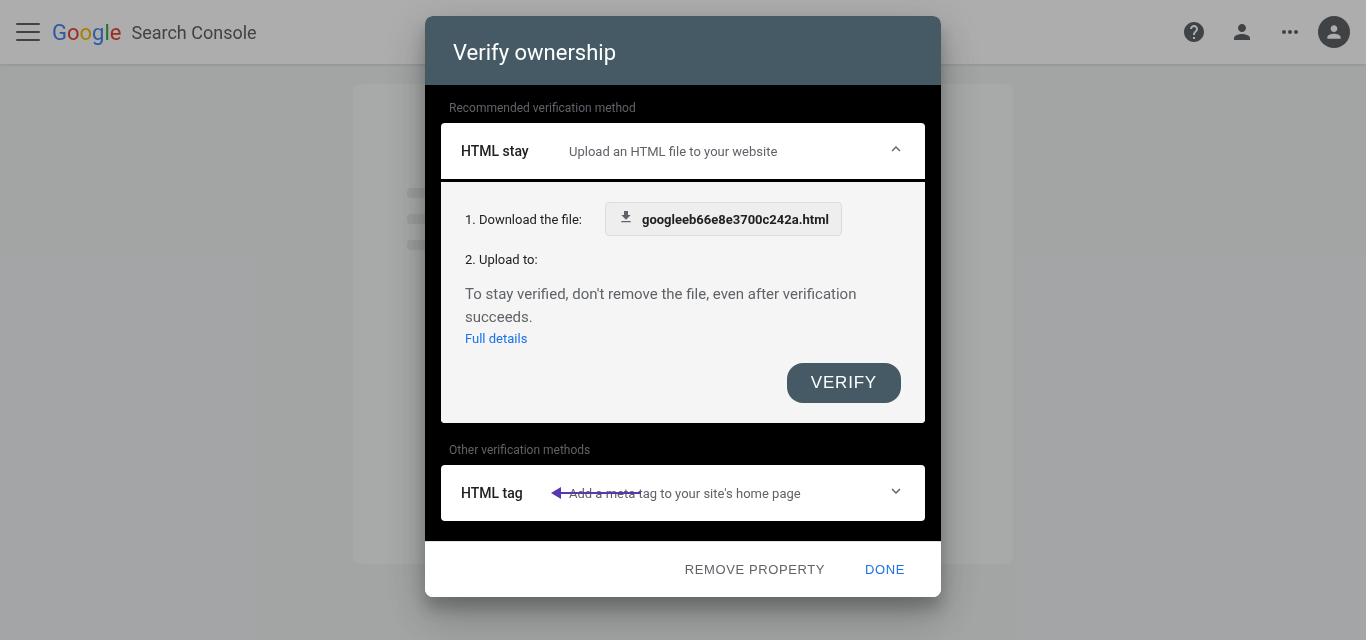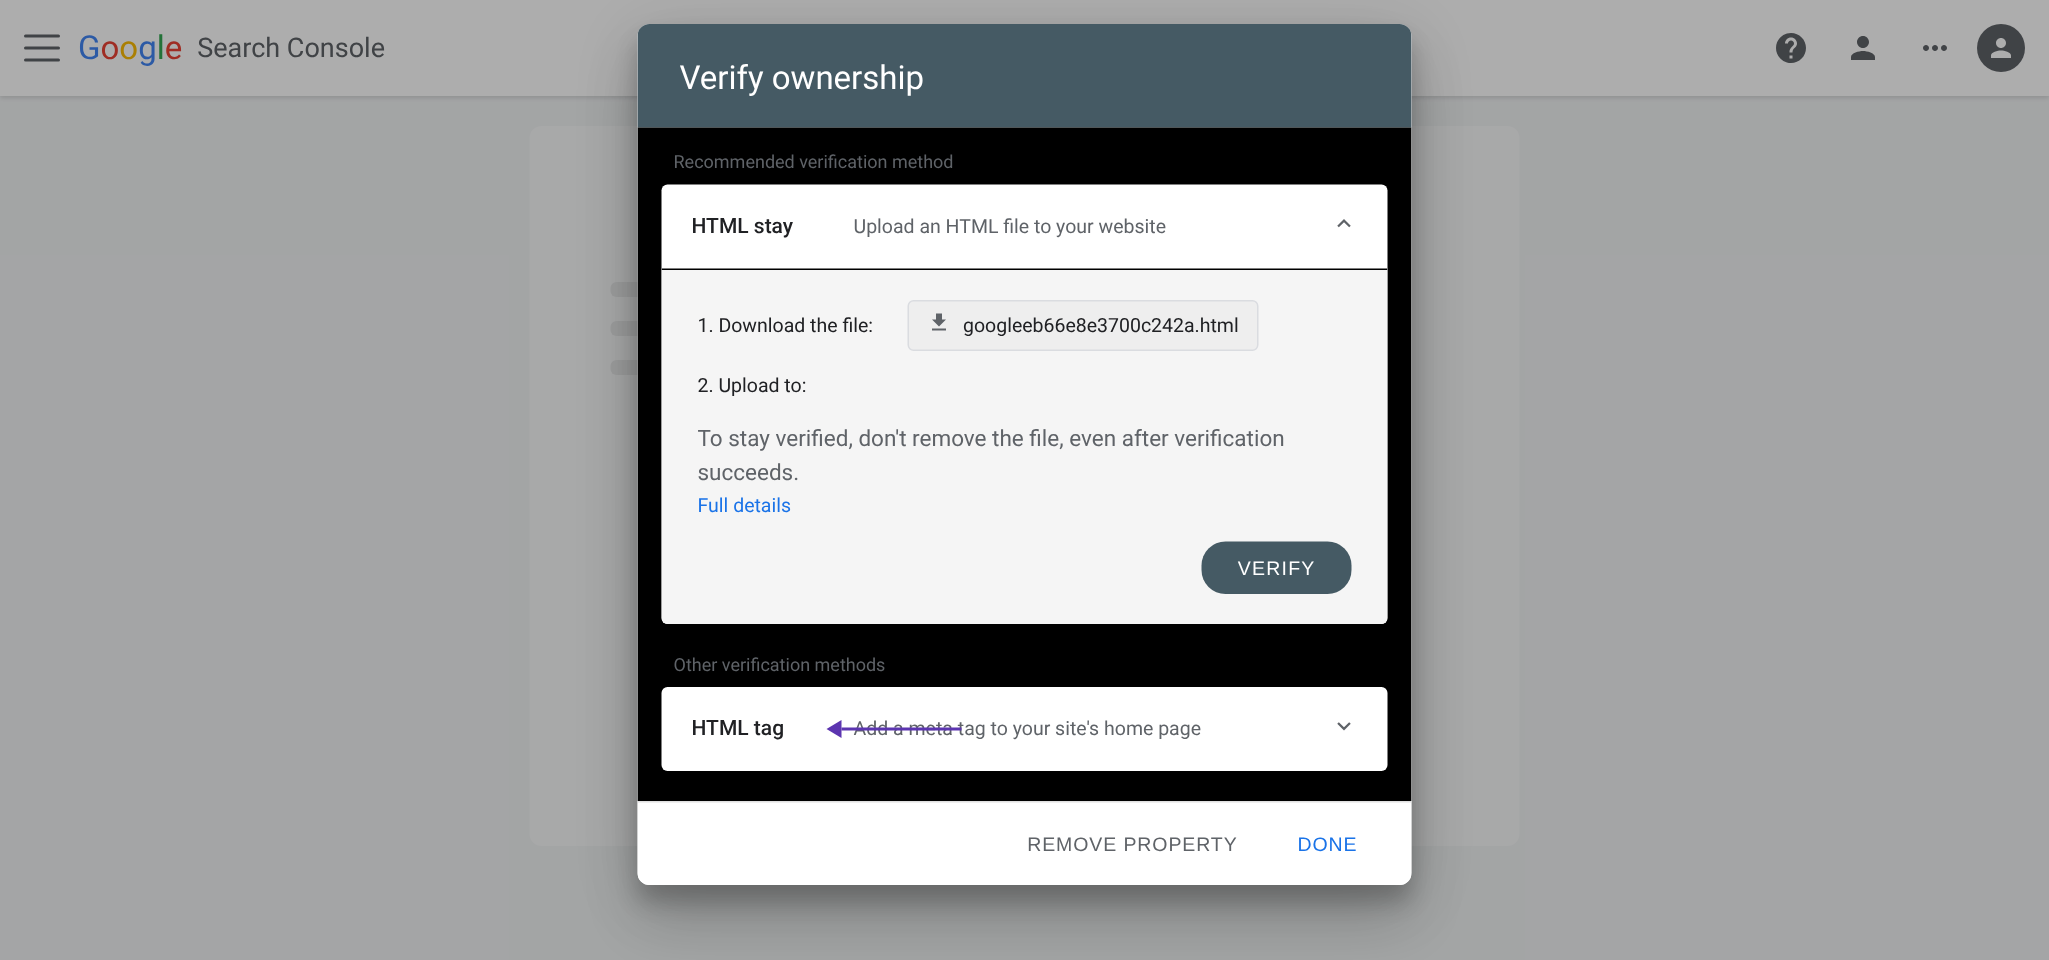--- a/index.html
+++ b/index.html
@@ -226,21 +226,21 @@
     .method-chevron {
       color: #5f6368;
       font-size: 18px;
       margin-left: 8px;
     }
 
     
     .method-content {
       background: #f5f5f5;
       padding: 20px 24px;
-      border-top: 1px solid #000000;
+      border-top: 3px solid #000000;
     }
 
     .step-row {
       display: flex;
       align-items: center;
       margin-bottom: 16px;
     }
 
     .step-label {
       font-size: 13px;
@@ -253,20 +253,21 @@
       align-items: center;
       padding: 6px 12px;
       background: #eeeeee;
       border: 1px solid #dadce0;
       border-radius: 4px;
       cursor: pointer;
       font-size: 13px;
       color: #202124;
       gap: 8px;
       text-decoration: none;
+      font-weight: bold;
     }
 
     .download-icon {
       font-size: 16px;
       color: #5f6368;
     }
 
     .warning-text {
       font-size: 15px;
       color: #5f6368;
@@ -286,21 +287,21 @@
       justify-content: flex-end;
       margin-top: 16px;
     }
 
     .verify-btn {
       background: #455a64;
       color: white;
       border: none;
       border-radius: 16px;
       padding: 10px 24px;
-      font-size: 13px;
+      font-size: 17px;
       font-weight: 500;
       letter-spacing: 0.8px;
       cursor: pointer;
       text-transform: uppercase;
     }
 
     
     .other-section-label {
       font-size: 12px;
       color: #5f6368;

